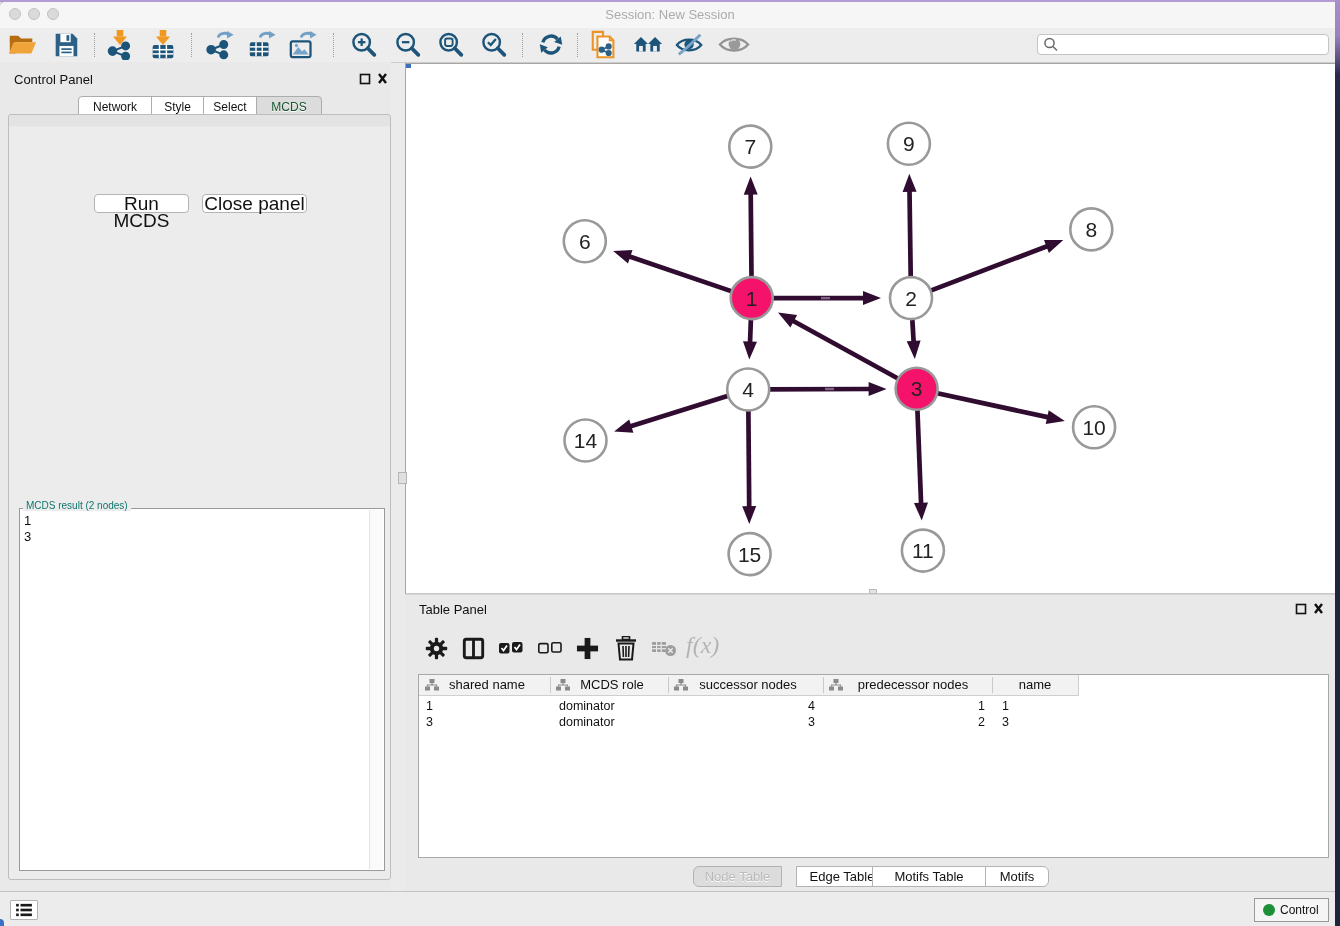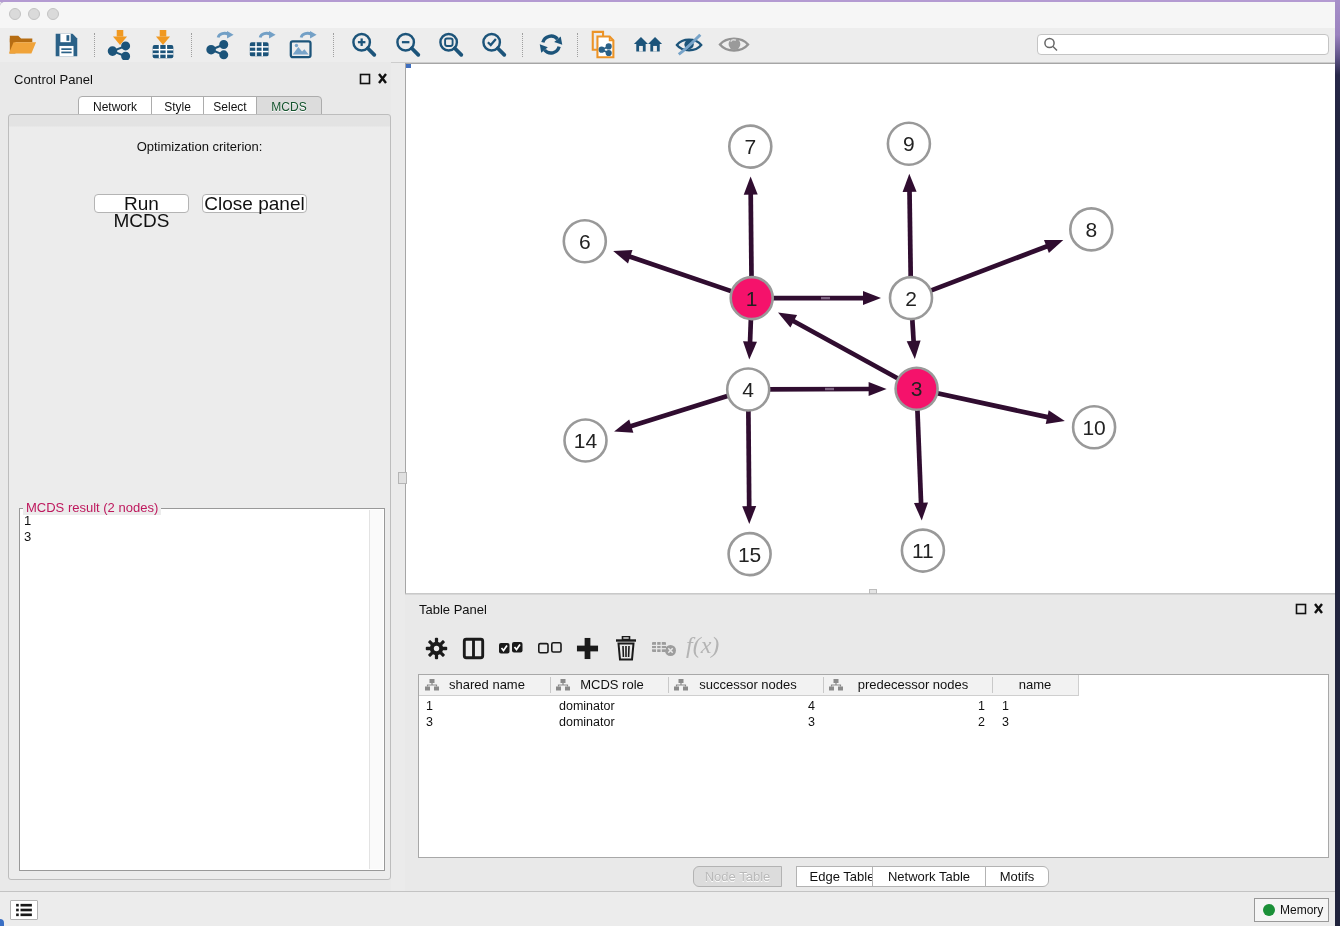--- a/index.html
+++ b/index.html
@@ -23,21 +23,21 @@
 
 #cpanel{left:0;top:62px;width:391px;height:829px;background:#e9e9e9}
 .ptitle{font-size:13px;color:#111}
 
 .tab{position:absolute;top:34px;height:22px;box-sizing:border-box;background:#fff;border:1px solid #acacac;font-size:12px;color:#111;text-align:center;line-height:20px}
 
 #cpbox{left:8px;top:52px;width:381px;height:764px;background:linear-gradient(#e3e3e3 0,#e3e3e3 11px,#ececec 12px);border:1px solid #bdbdbd;border-radius:3px}
 .btn{position:absolute;background:#fff;border:1px solid #b4b4b4;border-radius:4px;font-size:19px;color:#111;text-align:center}
 
 #mcdsbox{left:10px;top:393px;width:364px;height:361px;background:#fff;border:1px solid #999}
-#mcdslegend{left:14px;top:385px;background:#ececec;padding:0 3px;font-size:13px;color:#be185d}
+#mcdslegend{left:14px;top:385px;background:#ececec;padding:0 3px;font-size:10px;color:#0f766e}
 
 #netwin{left:405px;top:63px;width:930px;height:529px;background:#fff;border:1px solid #a6a6a6;border-bottom:1px solid #c9c9c9}
 #nettitle{left:0;top:0;width:100%;height:24px;background:linear-gradient(#f8f8f8,#e4e4e4 70%,#d8d8d8);border-bottom:1px solid #aaa}
 .light{position:absolute;top:6px;width:12px;height:12px;border-radius:50%;box-sizing:border-box}
 #netname{width:100%;top:5px;text-align:center;font-size:13px;font-weight:bold;color:#111}
 
 #tpanel{left:405px;top:594px;width:935px;height:297px;background:#e9e9e9;border-top:1px solid #d6d6d6}
 #ttoolbar{left:13px;top:31px;width:909px;height:42px;background:#e9e9e9}
 #ttable{left:13px;top:79px;width:909px;height:182px;background:#fff;border:1px solid #a8a8a8}
 #thead{left:0;top:0;width:659px;height:20px;background:#f2f2f2;border-bottom:1px solid #cfcfcf;border-right:1px solid #cfcfcf}
@@ -55,20 +55,21 @@
 <body>
 <div class="abs" id="win"></div>
 <div class="abs" id="desktop"></div>
 <div class="abs" id="deskright"></div>
 <div class="abs" id="deskbl"></div>
 
 <div class="abs" id="titlebar">
   <div class="tl" style="left:9px"></div>
   <div class="tl" style="left:28px"></div>
   <div class="tl" style="left:47px"></div>
+  <div class="abs" id="titletext">Session: New Session</div>
 </div>
 
 <div class="abs" id="toolbar">
   <svg class="ticon" style="left:7px" width="30" height="30" viewBox="0 0 32 32">
       <path d="M3 6 h9 l3 3 h12 v4 H3 Z" fill="#b66d12"></path>
       <rect x="3" y="9" width="6" height="16" fill="#b66d12"></rect>
       <path d="M7 13 h24 l-5 12 H2 Z" fill="#f0a339"></path>
     </svg>
   <svg class="ticon" style="left:51px" width="30" height="30" viewBox="0 0 32 32">
       <path d="M5 4 H23 L28 9 V28 H5 Z" fill="#2b6187"></path>
@@ -205,21 +206,20 @@
   <div class="abs ptitle" style="left:14px;top:10px">Control Panel</div>
   <svg class="abs" style="left:359px;top:11px" width="30" height="12" viewBox="0 0 30 12">
       <rect x="1.5" y="1.5" width="9" height="9" fill="none" stroke="#111" stroke-width="1.6"></rect>
       <path d="M20 1 L27 10 M27 1 L20 10" stroke="#111" stroke-width="2.4"></path>
     </svg>
   <div class="tab" style="left:78px;width:74px;border-radius:4px 0 0 4px">Network</div>
   <div class="tab" style="left:151px;width:53px">Style</div>
   <div class="tab" style="left:203px;width:54px">Select</div>
   <div class="tab" style="left:256px;width:66px;background:#dcdcdc;color:#14532d;text-shadow:0 1px 0 #fff;border-radius:0 4px 4px 0">MCDS</div>
   <div class="abs" id="cpbox">
-    <div class="abs" style="width:100%;top:24px;text-align:center;font-size:13px;color:#111">Optimization criterion:</div>
     <div class="btn" style="left:85px;top:79px;width:93px;height:17px;line-height:17px">Run MCDS</div>
     <div class="btn" style="left:193px;top:79px;width:103px;height:17px;line-height:17px">Close panel</div>
     <div class="abs" id="mcdsbox">
       <div class="abs" style="left:4px;top:4px;font-size:13px;color:#111;line-height:16px">1<br>3</div>
       <div class="abs" style="right:1px;top:1px;width:13px;height:359px;background:#fafafa;border-left:1px solid #e3e3e3"></div>
     </div>
     <div class="abs" id="mcdslegend">MCDS result (2 nodes)</div>
   </div>
 </div>
 
@@ -405,34 +405,34 @@
     <div class="td" style="left:404px;top:23px;width:162px;text-align:right">1</div>
     <div class="td" style="left:583px;top:23px">1</div>
     <div class="td" style="left:7px;top:39px">3</div>
     <div class="td" style="left:140px;top:39px">dominator</div>
     <div class="td" style="left:249px;top:39px;width:147px;text-align:right">3</div>
     <div class="td" style="left:404px;top:39px;width:162px;text-align:right">2</div>
     <div class="td" style="left:583px;top:39px">3</div>
   </div>
   <div class="btab" style="left:288px;width:89px;background:#dcdcdc;color:#b9b9b9;text-shadow:0 1px 0 #fff;border-radius:6px 0 0 6px;top:271px;line-height:19px">Node Table</div>
   <div class="btab" style="left:391px;width:92px;top:271px;line-height:19px">Edge Table</div>
-  <div class="btab" style="left:467px;width:114px;top:271px;line-height:19px">Network Table</div>
+  <div class="btab" style="left:467px;width:114px;top:271px;line-height:19px">Motifs Table</div>
   <div class="btab" style="left:580px;width:64px;border-radius:0 6px 6px 0;top:271px;line-height:19px">Motifs</div>
 </div>
 
 <div class="abs" id="statusbar">
   <div class="abs" style="left:10px;top:8px;width:26px;height:18px;background:#fff;border:1px solid #b2b2b2;border-radius:1px">
     <svg width="16" height="14" style="position:absolute;left:5px;top:2px" viewBox="0 0 18 16">
         <g fill="#1a1a1a">
           <rect x="0" y="1" width="3" height="3"></rect>
           <rect x="5" y="1" width="13" height="3"></rect>
           <rect x="0" y="6.5" width="3" height="3"></rect>
           <rect x="5" y="6.5" width="13" height="3"></rect>
           <rect x="0" y="12" width="3" height="3"></rect>
           <rect x="5" y="12" width="13" height="3"></rect>
         </g>
       </svg>
   </div>
   <div class="abs" id="memtn">
     <div class="abs" style="left:8px;top:5px;width:12px;height:12px;border-radius:50%;background:#1b9038"></div>
-    <div class="abs" style="left:25px;top:4px">Memory</div>
+    <div class="abs" style="left:25px;top:4px">Control</div>
   </div>
 </div>
 
 </body></html>

